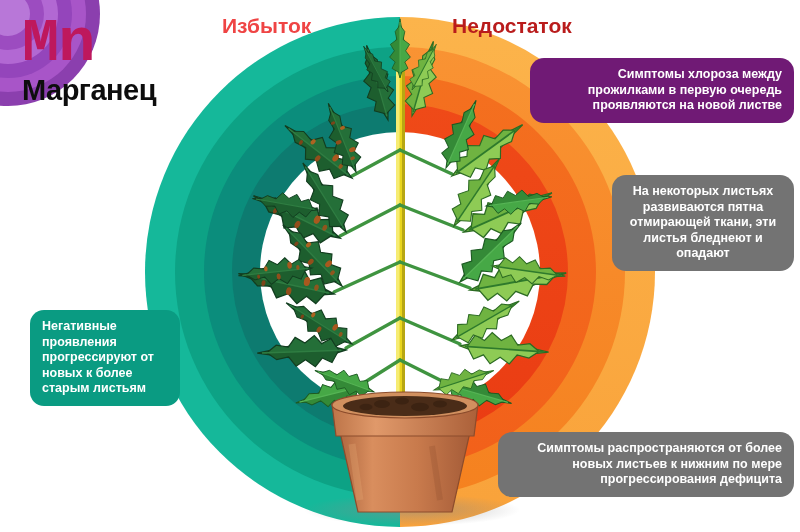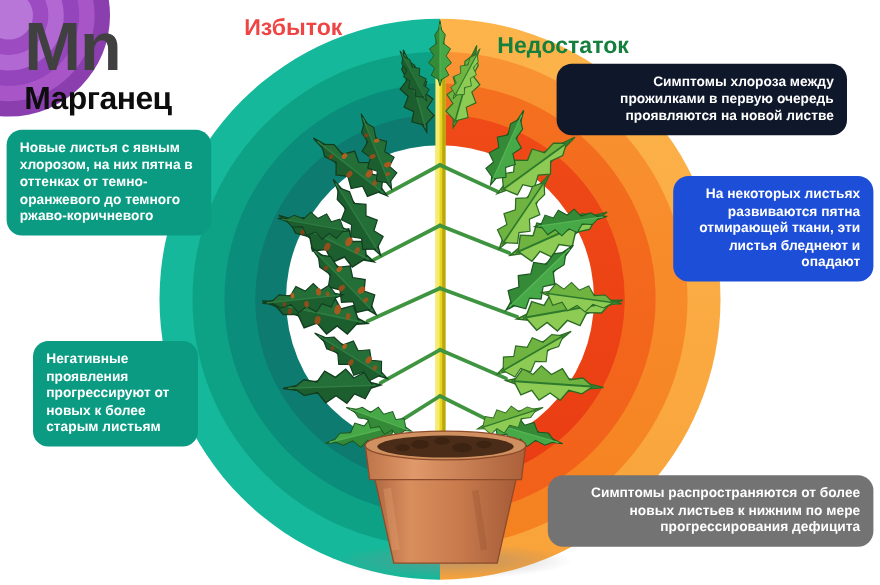--- a/index.html
+++ b/index.html
@@ -2,40 +2,40 @@
 <html><head>
 <meta charset="utf-8">
 <style>
   html,body{margin:0;padding:0;background:#ffffff;}
   body{width:800px;height:532px;overflow:hidden;position:relative;
        font-family:"Liberation Sans","DejaVu Sans",sans-serif;}
   #stage{position:absolute;left:0;top:0;width:800px;height:532px;background:#fff;overflow:hidden;}
 
   
   #title-wrap{position:absolute;left:22px;top:18px;z-index:40;}
-  #symbol{font-size:62px;line-height:52px;font-weight:bold;color:#404040;letter-spacing:-1px;}
+  #symbol{font-size:62px;line-height:52px;font-weight:bold;color:#be185d;letter-spacing:-1px;font-family:Liberation Mono, monospace;}
   #element-name{font-size:29px;line-height:32px;font-weight:bold;color:#0d0d0d;letter-spacing:-0.5px;margin-top:4px;text-align:center;}
 
   
   .side-header{position:absolute;z-index:40;font-size:21px;font-weight:bold;}
   #hdr-excess{left:222px;top:14px;color:#ef4444;}
-  #hdr-deficiency{left:452px;top:30px;color:#15803d;}
+  #hdr-deficiency{left:452px;top:14px;color:#b91c1c;}
 
   
   .callout{position:absolute;z-index:45;border-radius:14px;color:#ffffff;
            font-size:12.5px;line-height:15.5px;font-weight:bold;
            padding:9px 12px;box-sizing:border-box;}
   .callout.teal{background:#0a9b82;text-align:left;}
   .callout.orange{text-align:right;}
 
   #box-t1{left:6px;  top:118px; width:186px;}
   #box-t2{left:30px; top:310px; width:150px;}
 
-  #box-o1{left:506px;top:58px;  width:264px;background:#0f172a;}
-  #box-o2{left:612px;top:160px; width:182px;background:#1d4ed8;}
+  #box-o1{left:530px;top:58px;  width:264px;background:#701a75;}
+  #box-o2{left:612px;top:175px; width:182px;background:#737373;text-align:center;}
   #box-o3{left:632px;top:272px; width:162px;background:#ee6b1c;
           background:linear-gradient(180deg,#f0801f 0%,#ea5b1b 100%);}
   #box-o4{left:498px;top:432px; width:296px;background:#737373;}
 
   
   #purple{position:absolute;left:-60px;top:-58px;width:200px;height:180px;z-index:5;}
 
   
   #art{position:absolute;left:0;top:0;z-index:10;}
   #plantart{position:absolute;left:0;top:0;z-index:30;}
@@ -283,20 +283,19 @@
   </svg>
 
   <div id="title-wrap">
     <div id="symbol">Mn</div>
     <div id="element-name">Марганец</div>
   </div>
 
   <div class="side-header" id="hdr-excess">Избыток</div>
   <div class="side-header" id="hdr-deficiency">Недостаток</div>
 
-  <div class="callout teal" id="box-t1">Новые листья с явным хлорозом, на них пятна в оттенках от темно-оранжевого до темного ржаво-коричневого</div>
   <div class="callout teal" id="box-t2">Негативные проявления прогрессируют от новых к более старым листьям</div>
 
   <div class="callout orange" id="box-o1">Симптомы хлороза между прожилками в первую очередь проявляются на новой листве</div>
   <div class="callout orange" id="box-o2">На некоторых листьях развиваются пятна отмирающей ткани, эти листья бледнеют и опадают</div>
   <div class="callout orange" id="box-o4">Симптомы распространяются от более новых листьев к нижним по мере прогрессирования дефицита</div>
 
 </div>
 
 </body></html>

